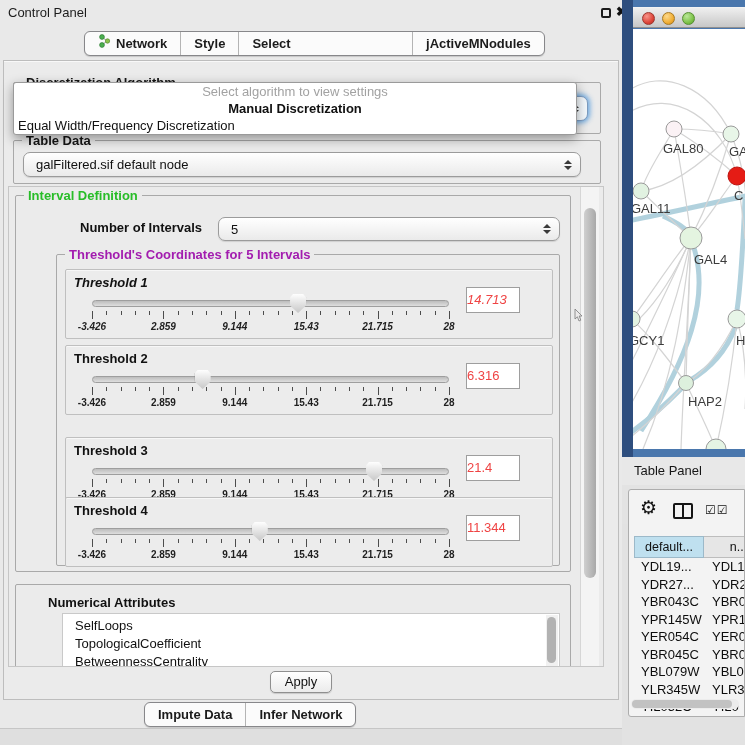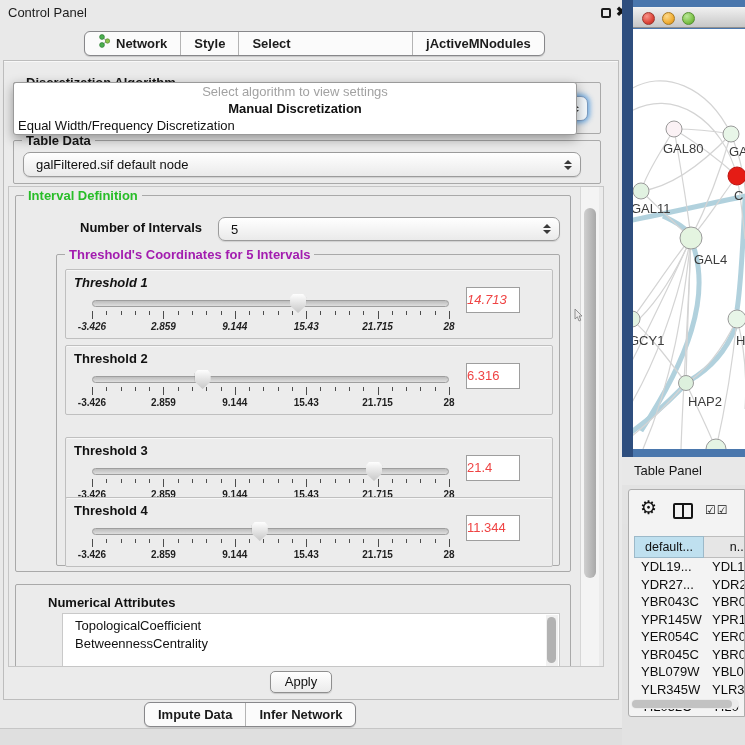--- a/index.html
+++ b/index.html
@@ -369,20 +369,21 @@
             </div>
           <div class="valbox">11.344</div>
         </div>
       </div>
     </div>
 
     <div class="group" style="left:6px;top:397px;width:556px;height:160px;">
       <span style="position:absolute;left:32px;top:10px;font-size:13px;font-weight:700;color:#111;">Numerical Attributes</span>
       <div id="attr-list">
         <div class="items" style="padding-top:3px;">
+            <div class="item">SelfLoops</div>
             <div class="item">TopologicalCoefficient</div>
             <div class="item">BetweennessCentrality</div>
           </div>
         <div class="lscroll">
             <div class="lthumb"></div>
           </div>
       </div>
     </div>
 
     <div id="vscroll">

